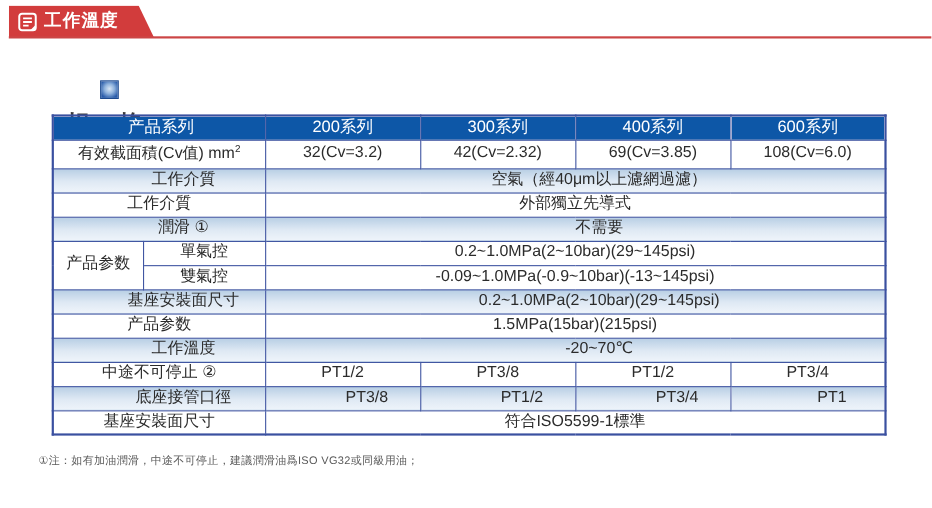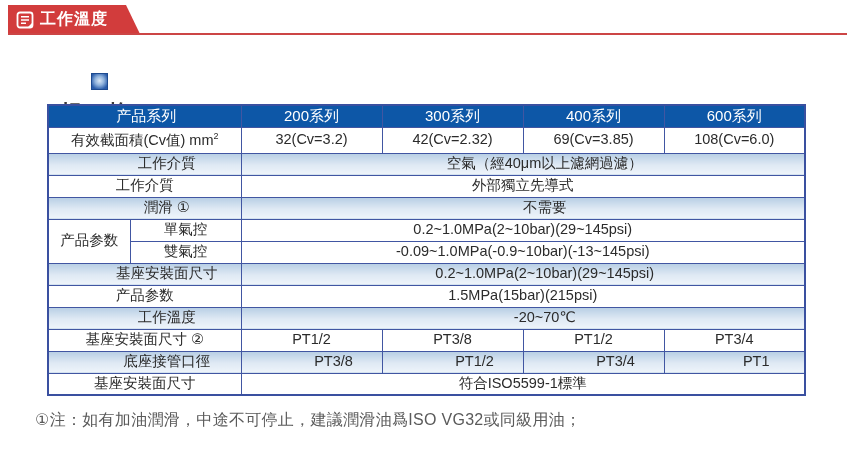--- a/index.html
+++ b/index.html
@@ -54,21 +54,21 @@
   th.hdr.first { text-align:center; padding-left:7px; }
   td.lbl { text-align:left; padding-left:7px; }
   tr.alt td {
     background:linear-gradient(180deg, #b7cee4 0%, #dfe9f4 55%, #eef4fa 100%);
     padding-left:48px;
   }
   tr.r-cv td { height:26px; }
   sup { font-size:9px; }
 
   
-  .notes { position:absolute; left:35px; top:409px; font-size:16px; color:#5a5a5a; }
+  .notes { position:absolute; left:35px; top:409px; font-size:10px; color:#5a5a5a; }
   .notes .note-line { line-height:22px; letter-spacing:.3px; }
 </style>
 </head>
 <body>
 
 <div class="canvas">
 
   <div class="badge">
     <span style="display:inline-flex;">
       <svg width="18" height="18" viewBox="0 0 18 18">
@@ -139,21 +139,21 @@
     </tr>
     <tr>
       <td class="lbl" colspan="2">产品参数</td>
       <td colspan="4">1.5MPa(15bar)(215psi)</td>
     </tr>
     <tr class="alt">
       <td class="lbl" colspan="2">工作溫度</td>
       <td colspan="4">-20~70℃</td>
     </tr>
     <tr>
-      <td class="lbl" colspan="2">基座安裝面尺寸 ②</td>
+      <td class="lbl" colspan="2">中途不可停止 ②</td>
       <td>PT1/2</td>
       <td>PT3/8</td>
       <td>PT1/2</td>
       <td>PT3/4</td>
     </tr>
     <tr class="alt">
       <td class="lbl" colspan="2">底座接管口徑</td>
       <td>PT3/8</td>
       <td>PT1/2</td>
       <td>PT3/4</td>

